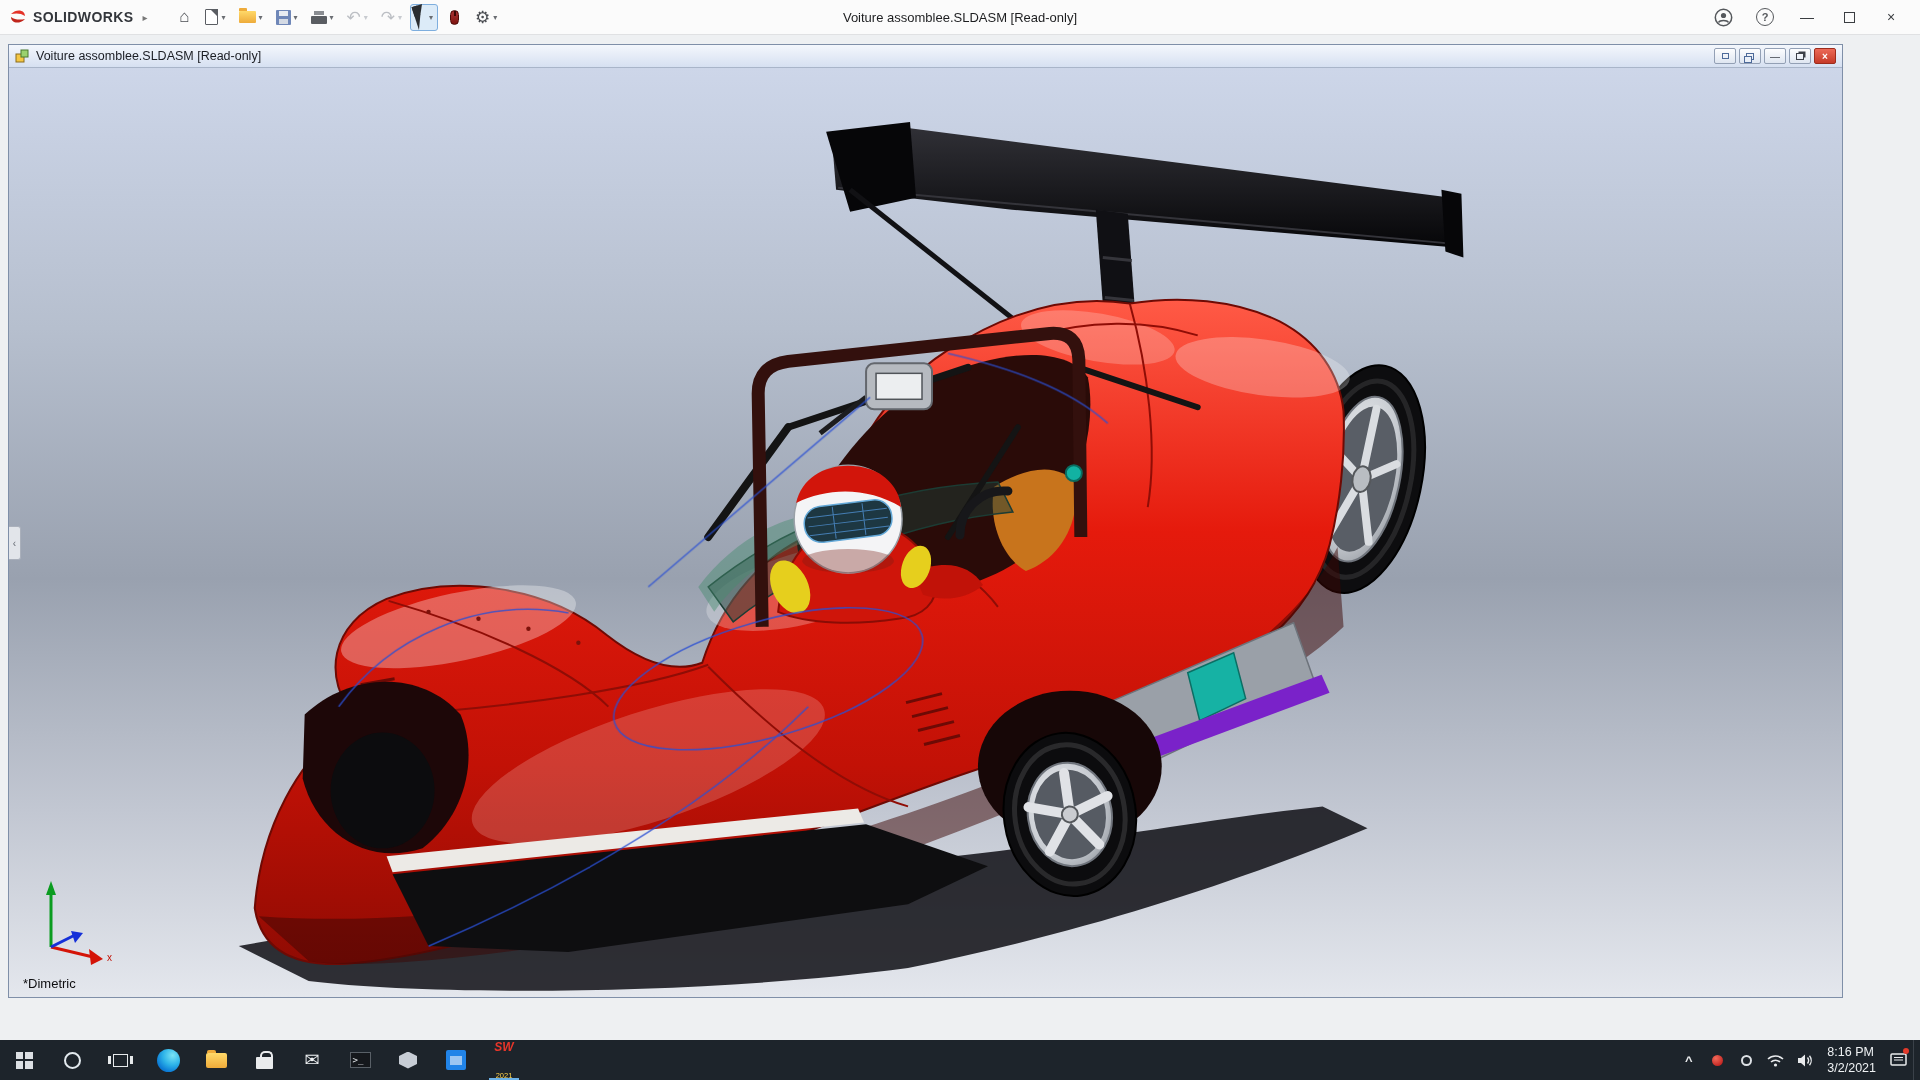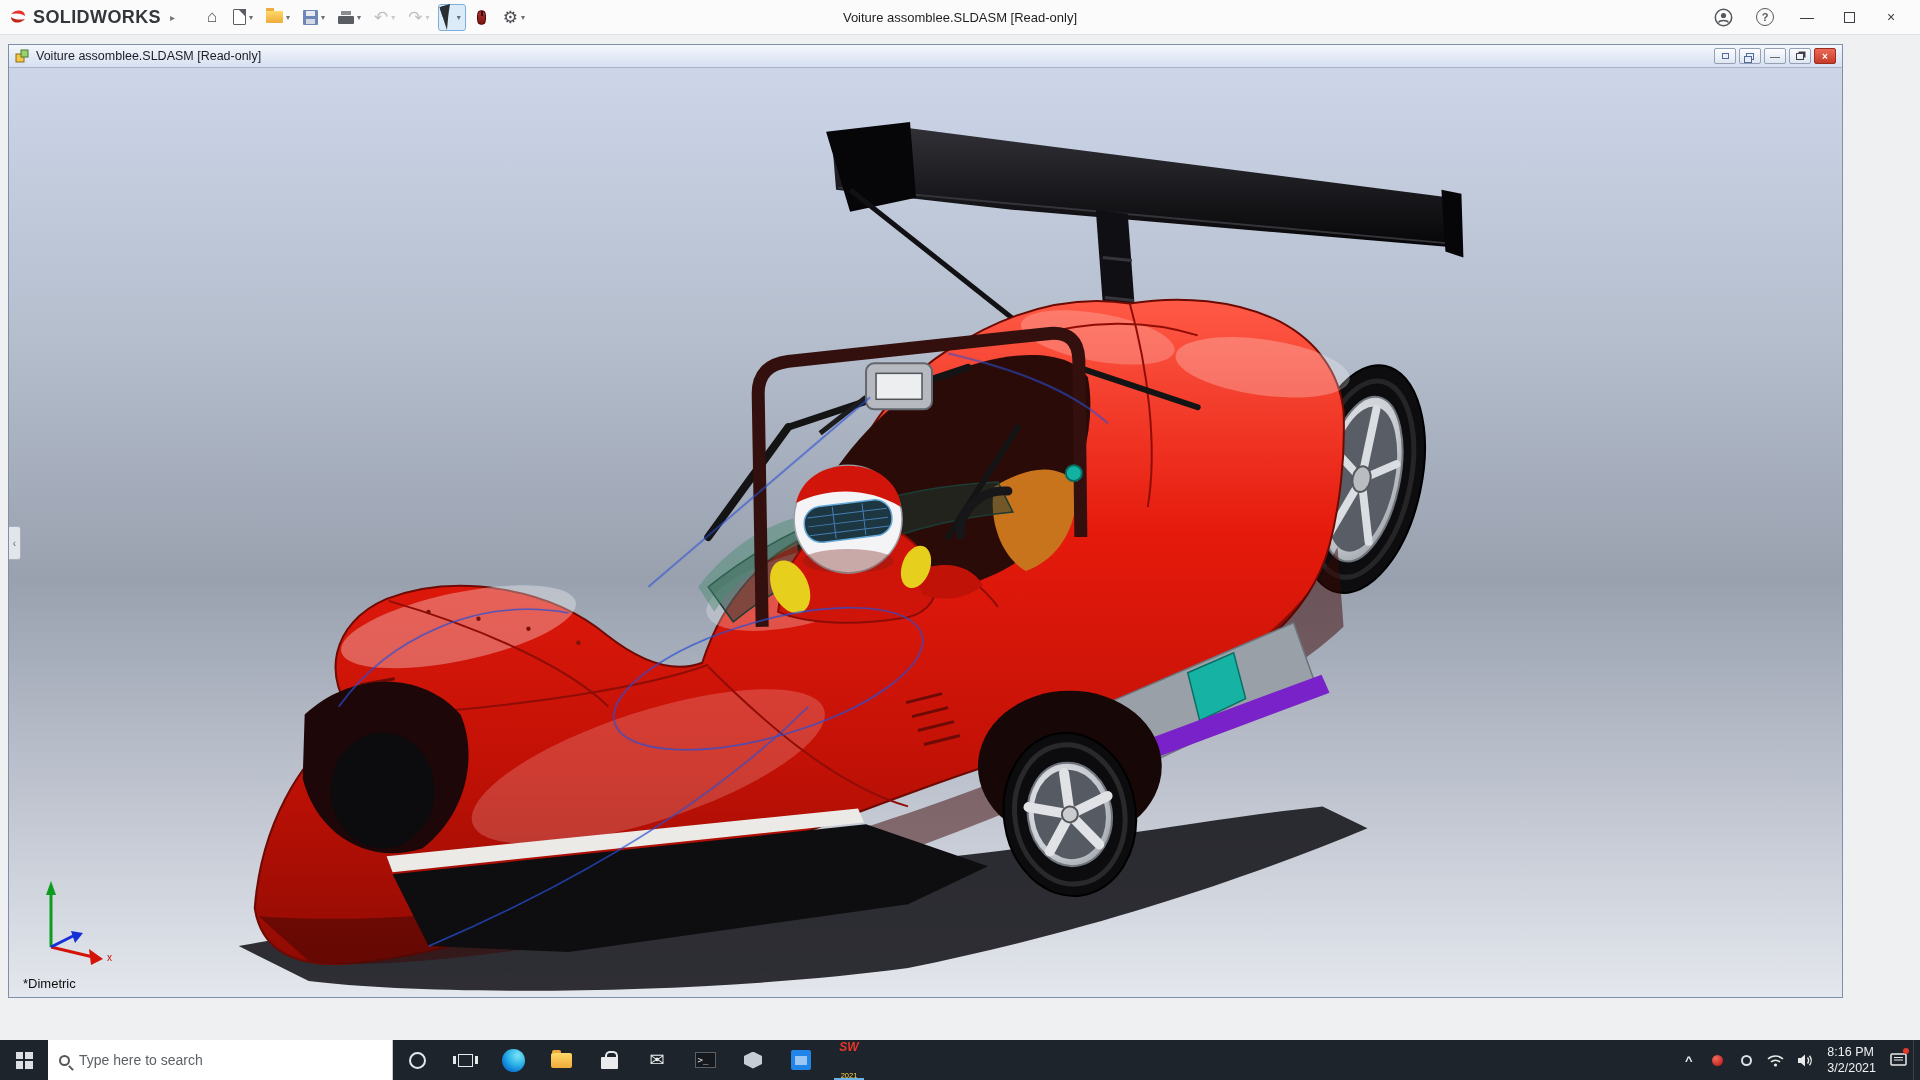--- a/index.html
+++ b/index.html
@@ -4,21 +4,21 @@
 <style>
   * { margin:0; padding:0; box-sizing:border-box; }
   html,body { width:1920px; height:1080px; overflow:hidden; }
   body { font-family:"Liberation Sans", sans-serif; background:#f2f3f5; }
   .screen { position:relative; width:1920px; height:1080px; overflow:hidden; }
 
   
   .app-titlebar { position:absolute; top:0; left:0; right:0; height:35px; background:#fbfbfb;
     border-bottom:1px solid #e0e1e3; display:flex; align-items:center; padding:0 8px; z-index:50; }
   .brand { display:flex; align-items:center; gap:5px; }
-  .brand-text { font-weight:bold; font-size:18px; color:#33363b; letter-spacing:.4px; }
+  .brand-text { font-weight:bold; font-size:14px; color:#33363b; letter-spacing:.4px; }
   .brand-arrow { font-size:10px; color:#777; margin-left:4px; }
   .toolbar { display:flex; align-items:center; margin-left:24px; gap:3px; }
   .tbtn { height:27px; min-width:26px; padding:0 4px; display:flex; align-items:center; justify-content:center;
     gap:3px; border-radius:3px; color:#4a4d52; font-size:17px; border:1px solid transparent; }
   .tbtn .caret { font-size:8px; color:#6a6d72; }
   .tbtn.disabled { color:#bcbfc4; }
   .tbtn.disabled .caret { color:#c8cbd0; }
   .tbtn.active { background:#dcebf8; border-color:#7eaede; }
   .app-title { position:absolute; left:50%; top:0; transform:translateX(-50%); height:35px;
     display:flex; align-items:center; font-size:13px; color:#1d1e20; white-space:nowrap; }
@@ -411,24 +411,20 @@
 
   <div class="taskbar">
     <div class="start">
       <span class="winlogo">
           <span></span>
           <span></span>
           <span></span>
           <span></span>
         </span>
     </div>
-    <div class="searchbox">
-      <span class="magnifier"></span>
-      <input class="search-input" readonly="" placeholder="Type here to search" style="">
-    </div>
     <div class="task-icons">
       <div class="ticon">
           <span class="cortana-ring"></span>
         </div>
       <div class="ticon">
           <span class="taskview"></span>
         </div>
       <div class="ticon">
           <span class="edge-circle"></span>
         </div>

